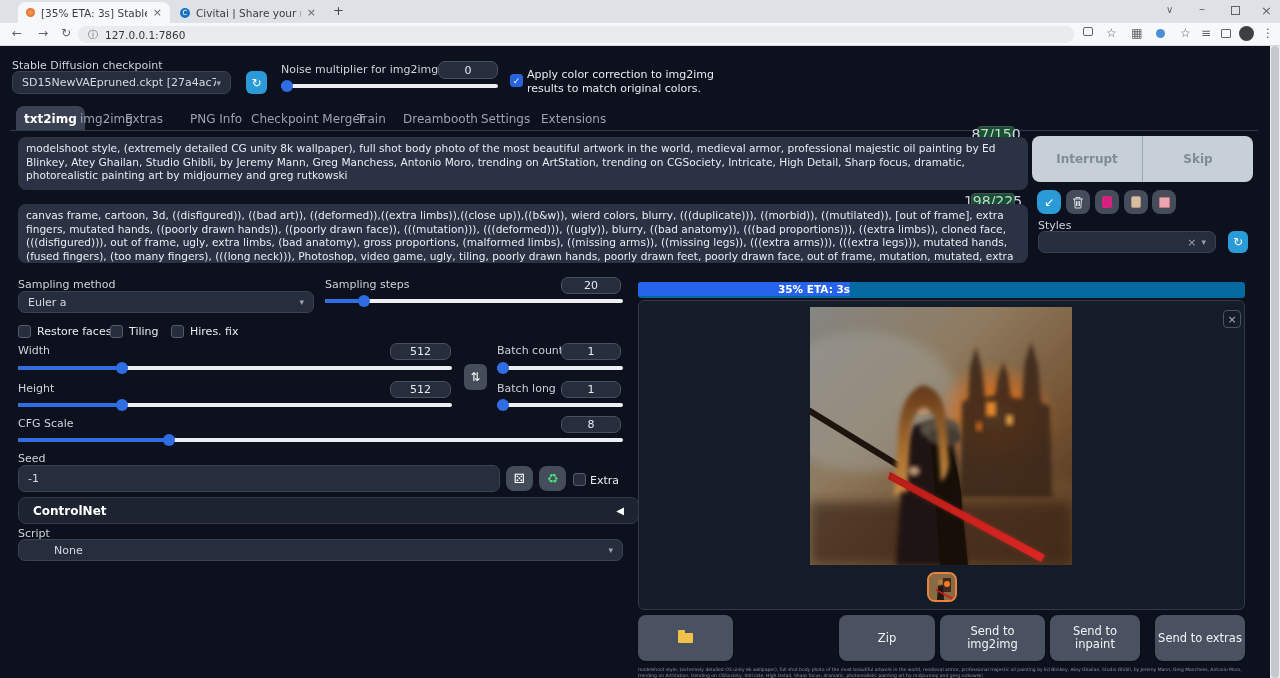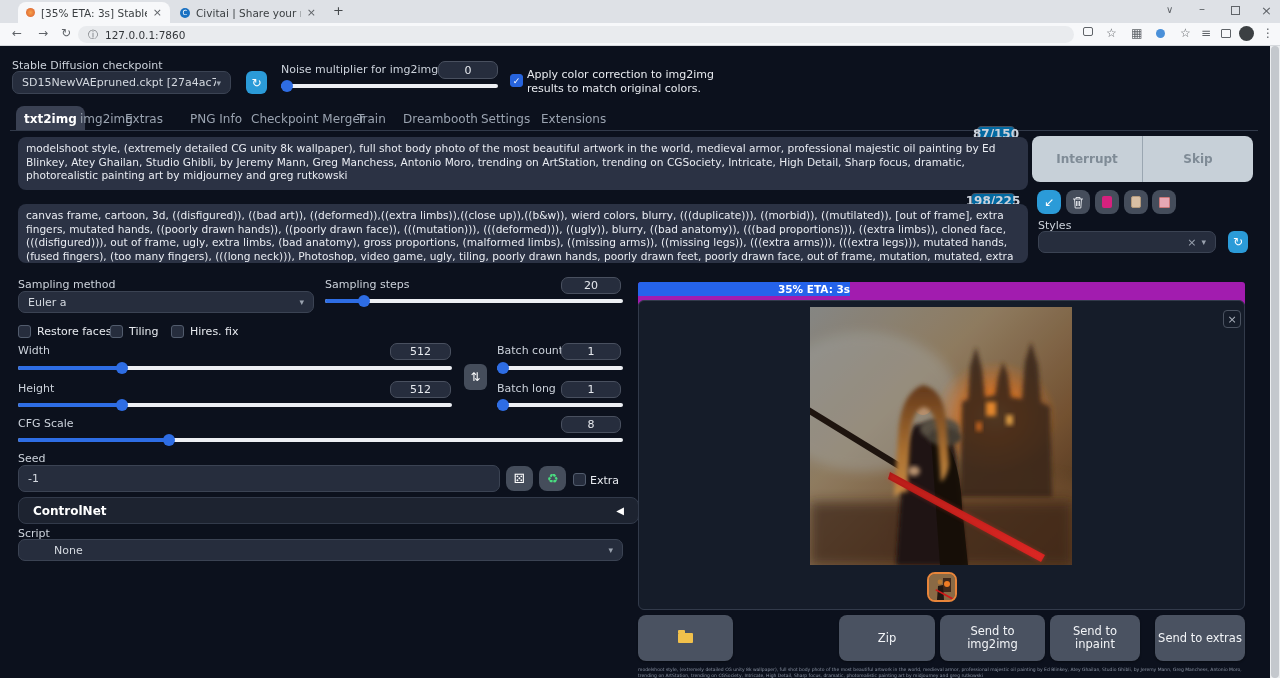--- a/index.html
+++ b/index.html
@@ -21,21 +21,21 @@
   .lbl { position:absolute; font-size:11px; color:#ccd2db; white-space:nowrap; }
   .numbox { position:absolute; background:#262d3d; border:1px solid #49505f; border-radius:7px; color:#e7eaef; font-size:11px; display:flex; align-items:center; justify-content:center; }
   .dd { position:absolute; background:#262d3d; border:1px solid #3b4353; border-radius:7px; color:#d4d9e0; font-size:11px; display:flex; align-items:center; padding:0 9px; }
   .dd .caret { margin-left:auto; color:#9aa2af; font-size:9px; }
   .slider { position:absolute; height:12px; }
   .sl-track { position:absolute; top:4px; left:0; right:0; height:4px; background:#edeff3; border-radius:3px; }
   .sl-fill  { position:absolute; top:4px; left:0; height:4px; background:#2e6de4; border-radius:3px; }
   .sl-thumb { position:absolute; top:0; width:12px; height:12px; background:#2e6de4; border-radius:50%; }
   .cb { position:absolute; width:13px; height:13px; border-radius:3px; background:#262d3d; border:1px solid #525c6d; }
   .cb.on { background:#2764dd; border-color:#2764dd; color:#fff; font-size:9px; display:flex; align-items:center; justify-content:center; }
-  .counter { position:absolute; background:#0369a1; border:1px solid #4a5260; border-radius:4px; color:#ccd2db; font-size:12px; display:flex; align-items:center; justify-content:center;font-weight:bold; }
+  .counter { position:absolute; background:#14532d; border:1px solid #4a5260; border-radius:4px; color:#ccd2db; font-size:14px; display:flex; align-items:center; justify-content:center; }
   .ta { position:absolute; background:#2b3244; border-radius:8px; color:#e9ecf2; font-size:10.6px; line-height:13.5px; padding:5px 8px; overflow:hidden; }
   .sqbtn { position:absolute; background:#454d5b; border-radius:8px; display:flex; align-items:center; justify-content:center; color:#fff; }
   .bluebtn { position:absolute; background:#2b9bd8; border-radius:6px; display:flex; align-items:center; justify-content:center; color:#fff; font-size:12px; }
   .graybtn { position:absolute; background:#4a5261; border-radius:8px; display:flex; align-items:center; justify-content:center; color:#f2f4f7; font-size:11.5px; text-align:center; line-height:13px; box-shadow:0 1px 2px rgba(0,0,0,.4); }
   .navtab { position:absolute; top:106px; height:25px; display:flex; align-items:center; font-size:12px; color:#9aa3b0; padding:6px 8px; }
   .navtab.active { background:#3a4153; border-radius:8px 8px 0 0; color:#fff; font-weight:bold; }
   .folder { width:15px; height:10px; background:#f2c14b; border-radius:1px; position:relative; }
   .folder:before { content:""; position:absolute; left:0; top:-3px; width:7px; height:3px; background:#f2c14b; border-radius:1px 1px 0 0; }
 </style>
 </head>
@@ -257,21 +257,21 @@
     <span style="font-size:12px;font-weight:bold;color:#fff;">ControlNet</span>
     <span style="margin-left:auto;font-size:10px;color:#fff;">◀</span>
   </div>
 
   <span class="lbl" style="left:18px;top:527px;">Script</span>
   <div class="dd" style="left:18px;top:539px;width:605px;height:22px;padding-left:35px;">
     <span>None</span>
     <span class="caret">▾</span>
   </div>
 
-  <div class="abs" style="left:638px;top:282px;width:607px;height:24px;background:#a21caf;border-radius:3px;overflow:hidden;">
+  <div class="abs" style="left:638px;top:282px;width:607px;height:16px;background:#0369a1;border-radius:3px;overflow:hidden;">
     <div style="position:absolute;left:0;top:0;height:14px;width:35%;background:#2563eb;"></div>
     <span style="position:absolute;left:140px;top:0;line-height:14px;font-size:10.5px;font-weight:bold;color:#fff;">35% ETA: 3s</span>
   </div>
 
   <div class="abs" style="left:638px;top:300px;width:607px;height:310px;background:#151c29;border:1px solid #323a4a;border-radius:6px;">
     <div class="abs" style="left:584px;top:9px;width:18px;height:18px;border:1px solid #4a5260;border-radius:4px;color:#aab1bc;font-size:11px;display:flex;align-items:center;justify-content:center;">×</div>
 
     <div class="abs" style="left:171px;top:6px;width:262px;height:258px;overflow:hidden;">
       <svg width="262" height="258" viewBox="0 0 262 258">
         <defs>

